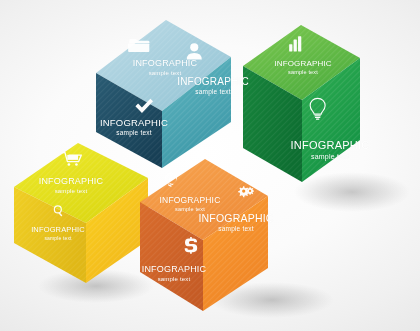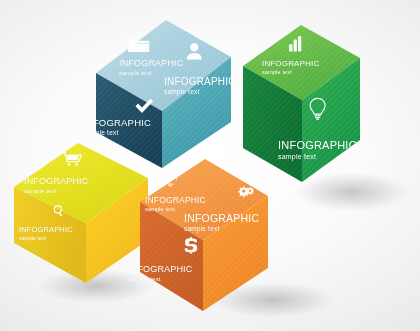--- a/index.html
+++ b/index.html
@@ -14,21 +14,21 @@
     background:
       radial-gradient(ellipse 360px 240px at 48% 46%, #ffffff 0%, #fbfbfb 45%, #f0f0f0 78%, #e7e7e7 100%);
     overflow:hidden;
   }
   svg#art{position:absolute;left:0;top:0;width:420px;height:331px;display:block;}
 
   
   .lbl{
     position:absolute;
     color:#ffffff;
-    text-align:left;
+    text-align:center;
     line-height:1;
     white-space:nowrap;
     pointer-events:none;
     text-shadow:0 0 1px rgba(0,0,0,.07);
   }
   .lbl .t1{
     display:block;
     letter-spacing:.02em;
     font-weight:400;
   }

